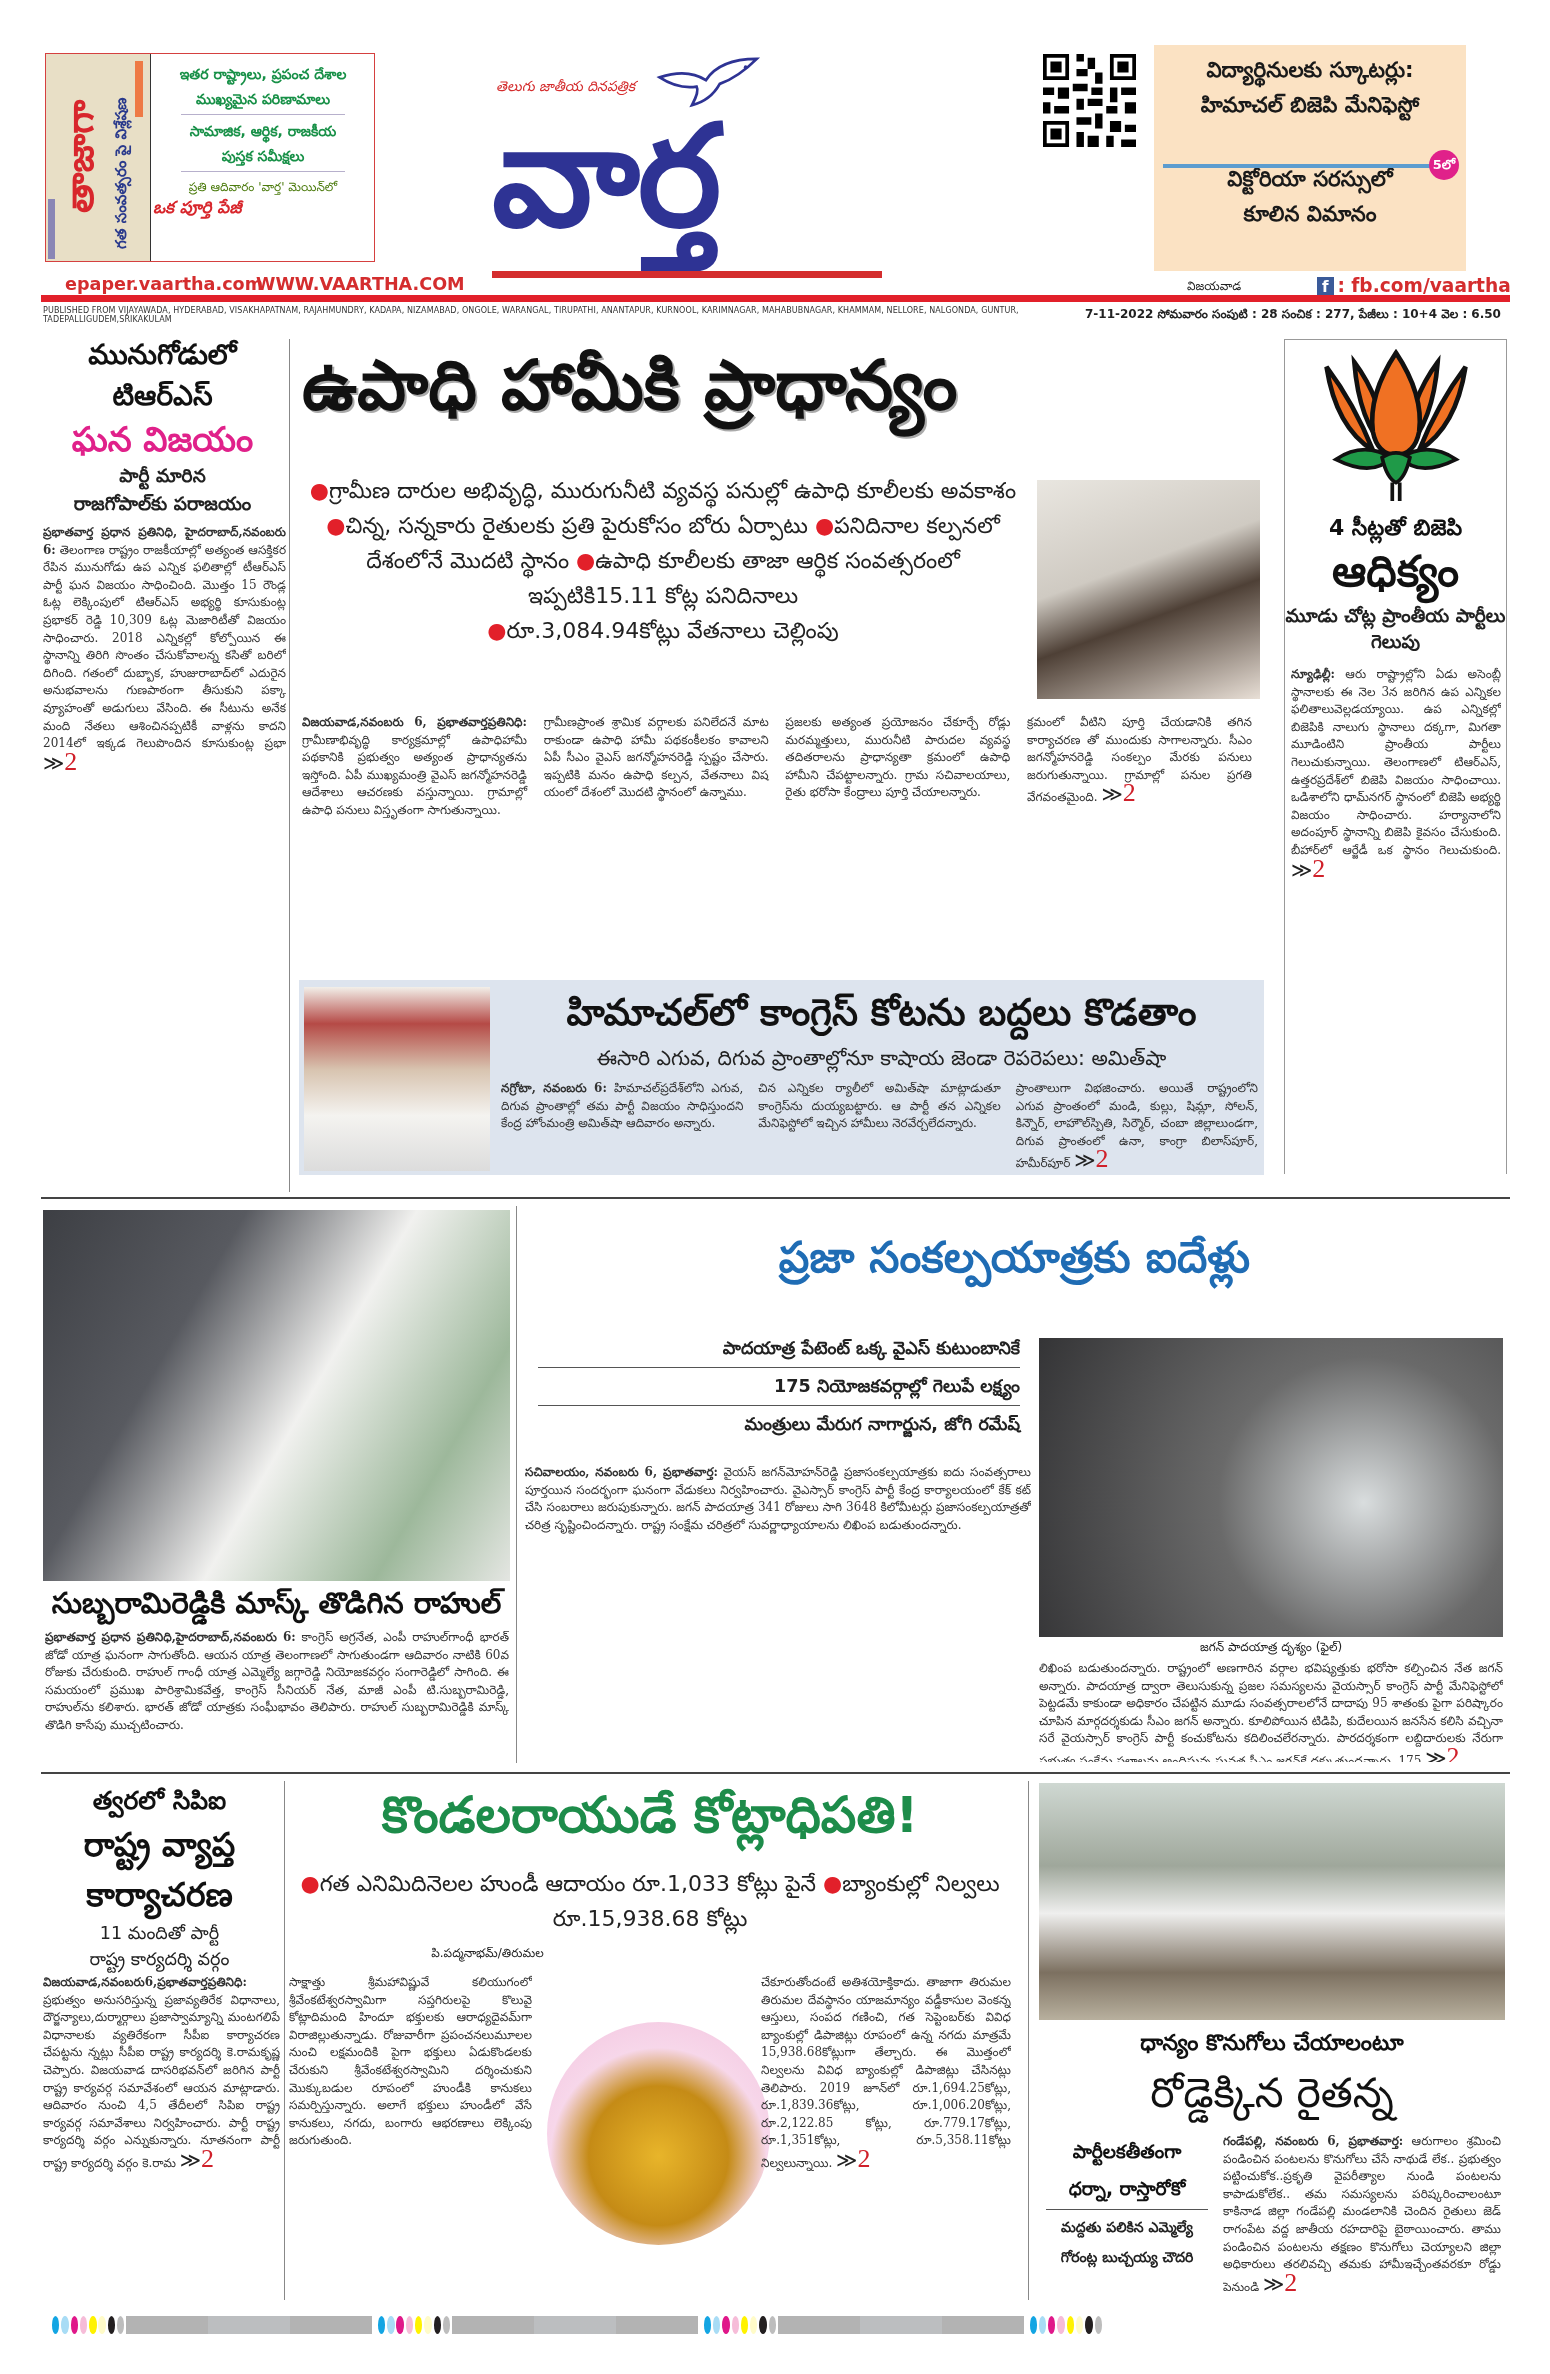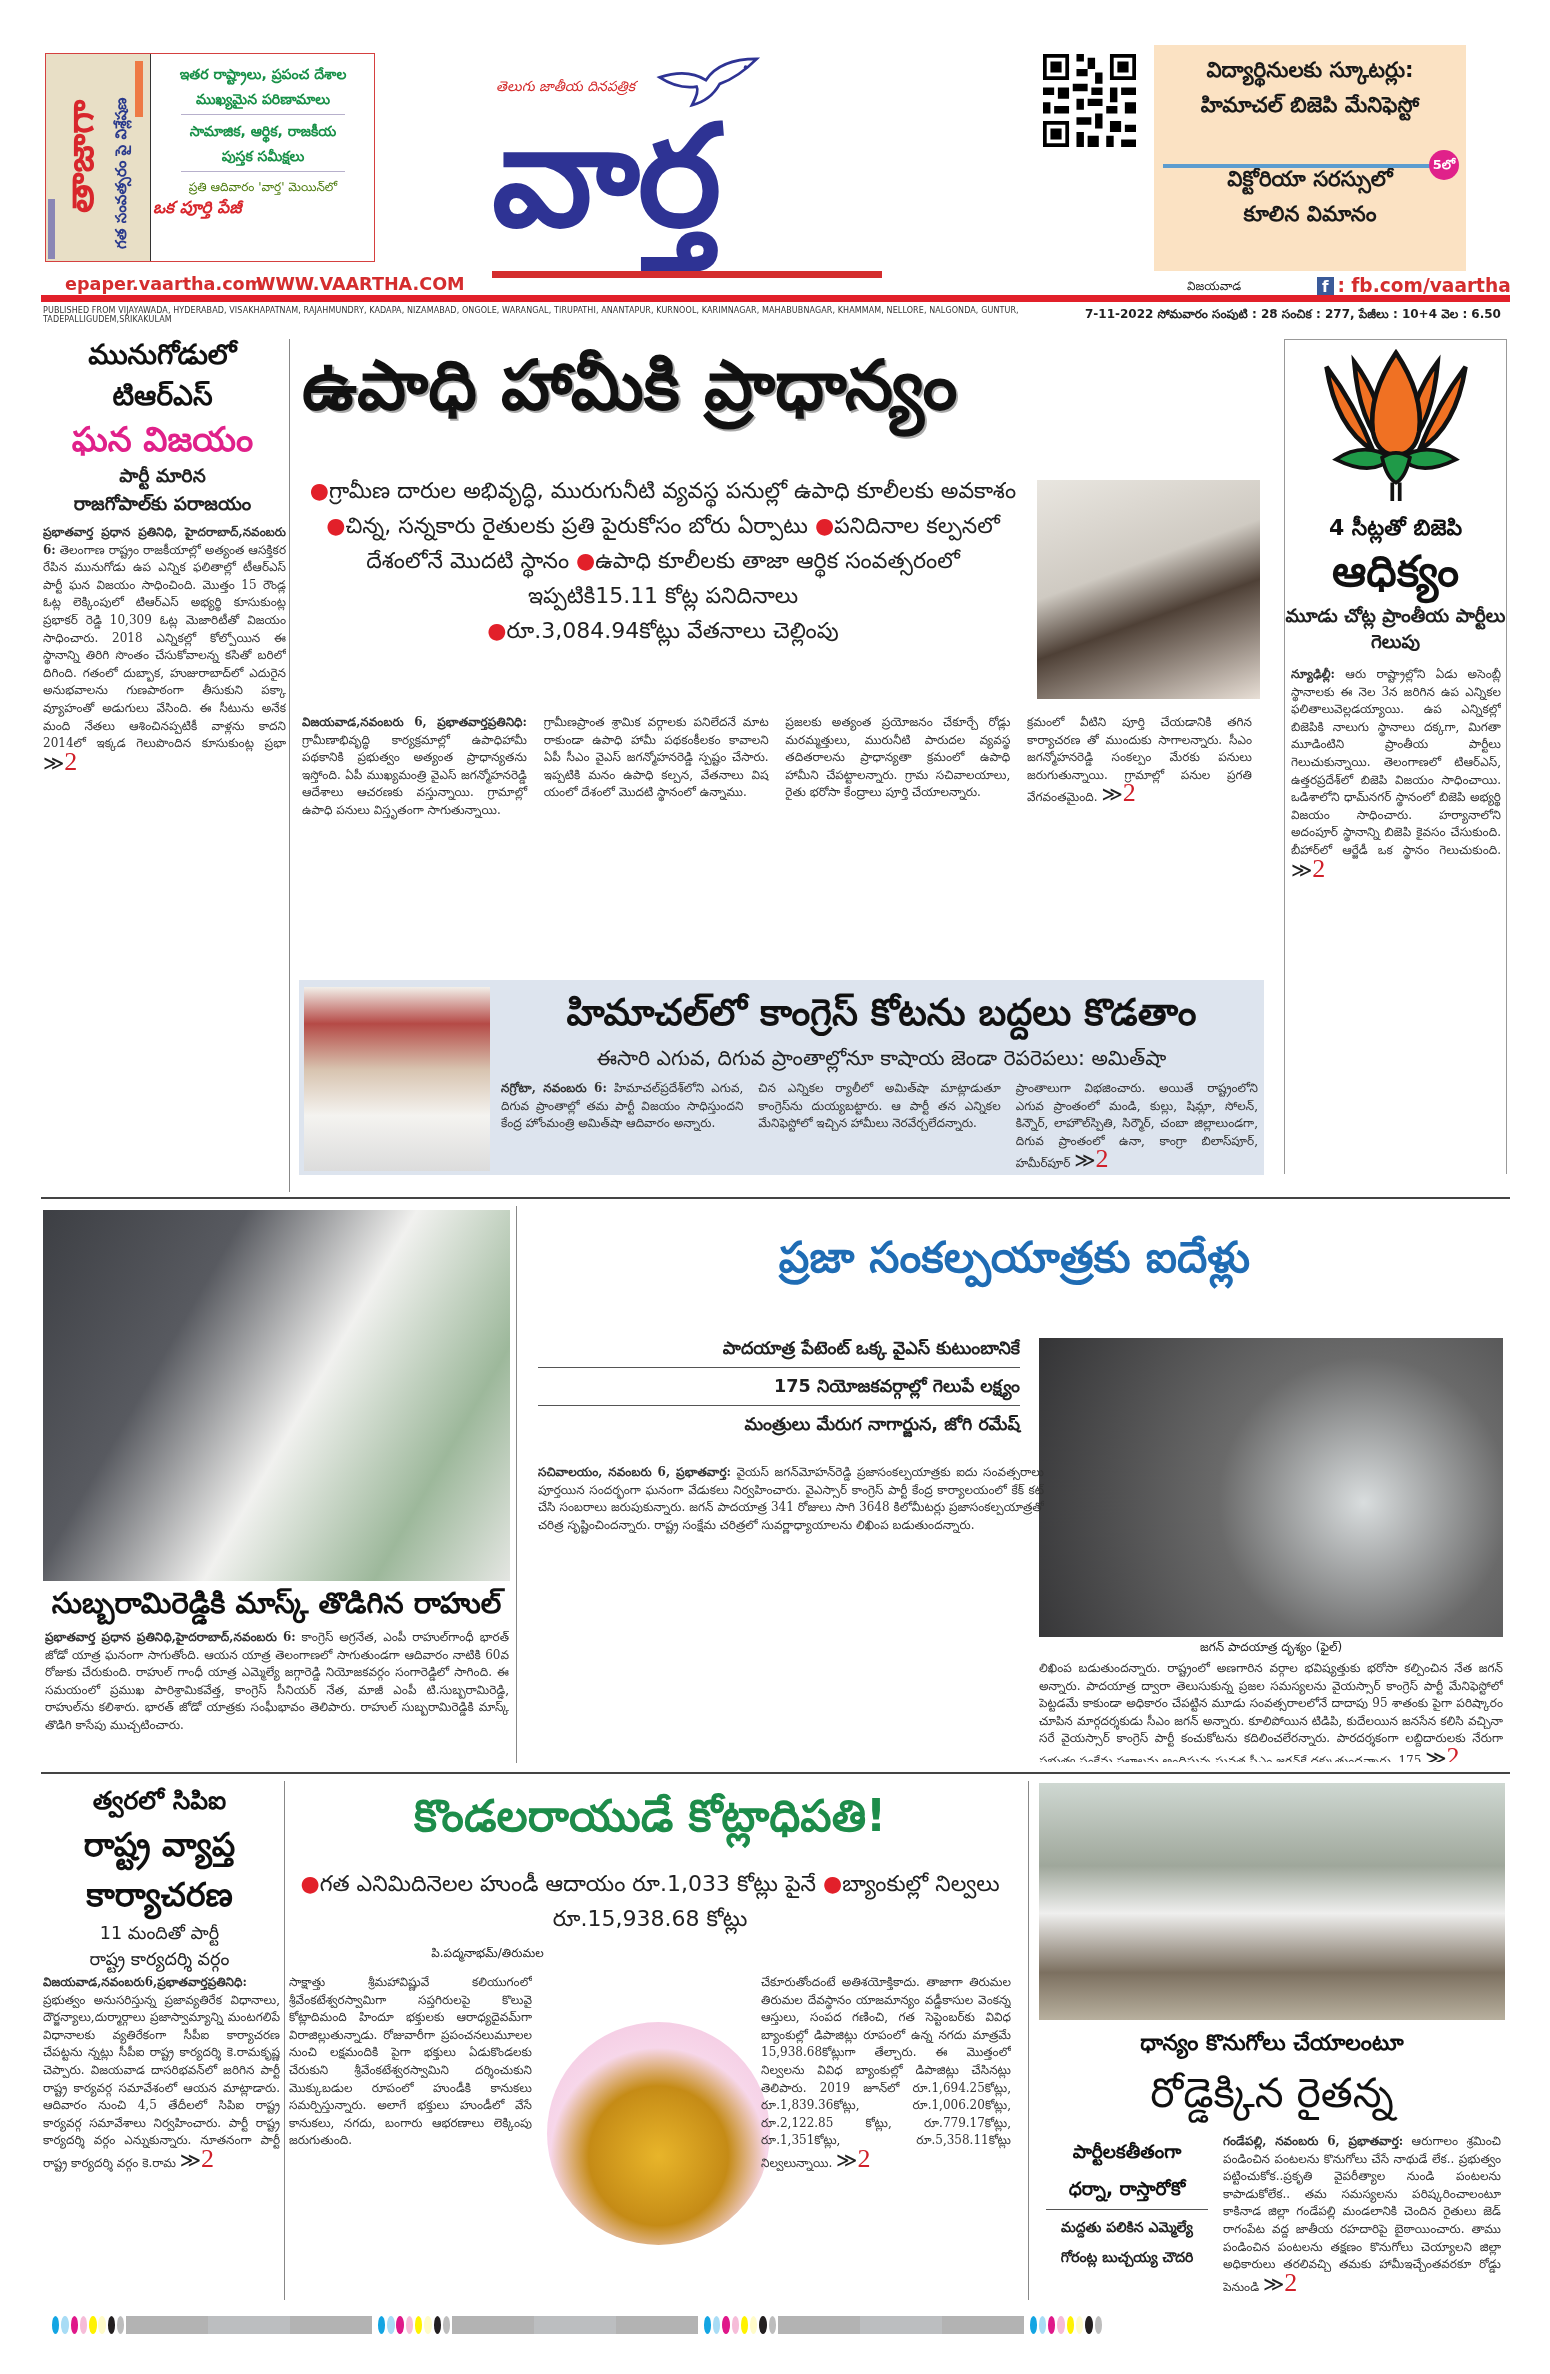--- a/index.html
+++ b/index.html
@@ -77,31 +77,31 @@
   #rahul-photo { left: 43px; top: 1210px; width: 467px; height: 371px; background: linear-gradient(120deg,#3d3f44 0%,#585a60 30%,#f1f1ef 55%,#9db89b 80%,#e4e6e2 100%); }
   #rahul-head { left: 43px; top: 1582px; width: 467px; font-size: 29px; font-weight:bold; text-align:center; line-height:43px; }
   #rahul-body { left: 45px; top: 1629px; width: 464px; height: 139px; overflow:hidden; }
 
   #praja-head { left: 523px; top: 1206px; width: 983px; font-size: 43px; font-weight:bold; color:#1f6cb4; line-height:102px; text-align:center; }
   #praja-sub { left: 538px; top: 1330px; width: 482px; }
   #praja-sub .s { font-size: 17.6px; font-weight:bold; text-align:right; line-height:37px; border-bottom:1.9px solid #555; color:#222; }
   #praja-sub .s:last-child { border-bottom:none; }
   #praja-photo { left: 1039px; top: 1338px; width: 464px; height: 299px; background: radial-gradient(circle at 70% 55%,#d9ddde 0%,#6a6a6a 40%,#343436 100%); }
   #praja-caption { left: 1039px; top: 1640px; width: 464px; font-size: 12px; text-align:center; color:#222; }
-  #praja-body { left: 525px; top: 1464px; width: 506px; height: 297px; overflow:hidden;margin-left:13px; }
+  #praja-body { left: 525px; top: 1464px; width: 506px; height: 297px; overflow:hidden; }
   #praja-body2 { left: 1039px; top: 1660px; width: 464px; height: 102px; overflow:hidden; }
 
   #sep2 { left: 41px; top: 1772px; width: 1469px; height: 1.9px; }
   #cpi { left: 41px; top: 1781px; width: 237px; }
   #cpi .a { font-size: 25px; font-weight:bold; text-align:center; line-height:39px; }
   #cpi .b2 { font-size: 33px; font-weight:bold; text-align:center; line-height:50px; }
   #cpi .s { font-size: 17.6px; text-align:center; line-height:26px; color:#222; }
   #cpi-body { left: 43px; top: 1974px; width: 237px; height: 325px; overflow:hidden; }
 
-  #tiru-head { left: 288px; top: 1774px; width: 724px; font-size: 44px; color:#1d8c4a; font-weight:bold; text-align:center; line-height:83px; }
+  #tiru-head { left: 288px; top: 1774px; width: 724px; font-size: 50px; color:#1d8c4a; font-weight:bold; text-align:center; line-height:83px; }
   #tiru-bullets { left: 288px; top: 1866px; width: 724px; font-size: 22px; text-align:center; line-height:35px; color:#222; }
   #tiru-byline { left: 288px; top: 1946px; width: 399px; font-size: 12px; text-align:center; color:#222; }
   #temple { left: 547px; top: 2022px; width: 223px; height: 223px; border-radius: 50%; background: radial-gradient(circle at 50% 60%, #e8b52a 0%, #c58b16 40%, #f7d7ea 62%, #f3c2dd 100%); }
   #tiru-body1 { left: 289px; top: 1974px; width: 243px; height: 325px; overflow:hidden; }
   #tiru-body2 { left: 761px; top: 1974px; width: 250px; height: 325px; overflow:hidden; }
 
   #farm-photo { left: 1039px; top: 1783px; width: 466px; height: 237px; background: linear-gradient(180deg,#cfd8d2 0%,#9fa79b 35%,#efefee 55%,#7c7060 80%,#b8b09e 100%); }
   #farm-h1 { left: 1039px; top: 2022px; width: 466px; font-size: 22px; font-weight:bold; text-align:center; line-height:41px; }
   #farm-h2 { left: 1039px; top: 2061px; width: 466px; font-size: 41px; text-align:center; line-height:65px; color:#111; }
   #farm-side { left: 1039px; top: 2133px; width: 176px; }

